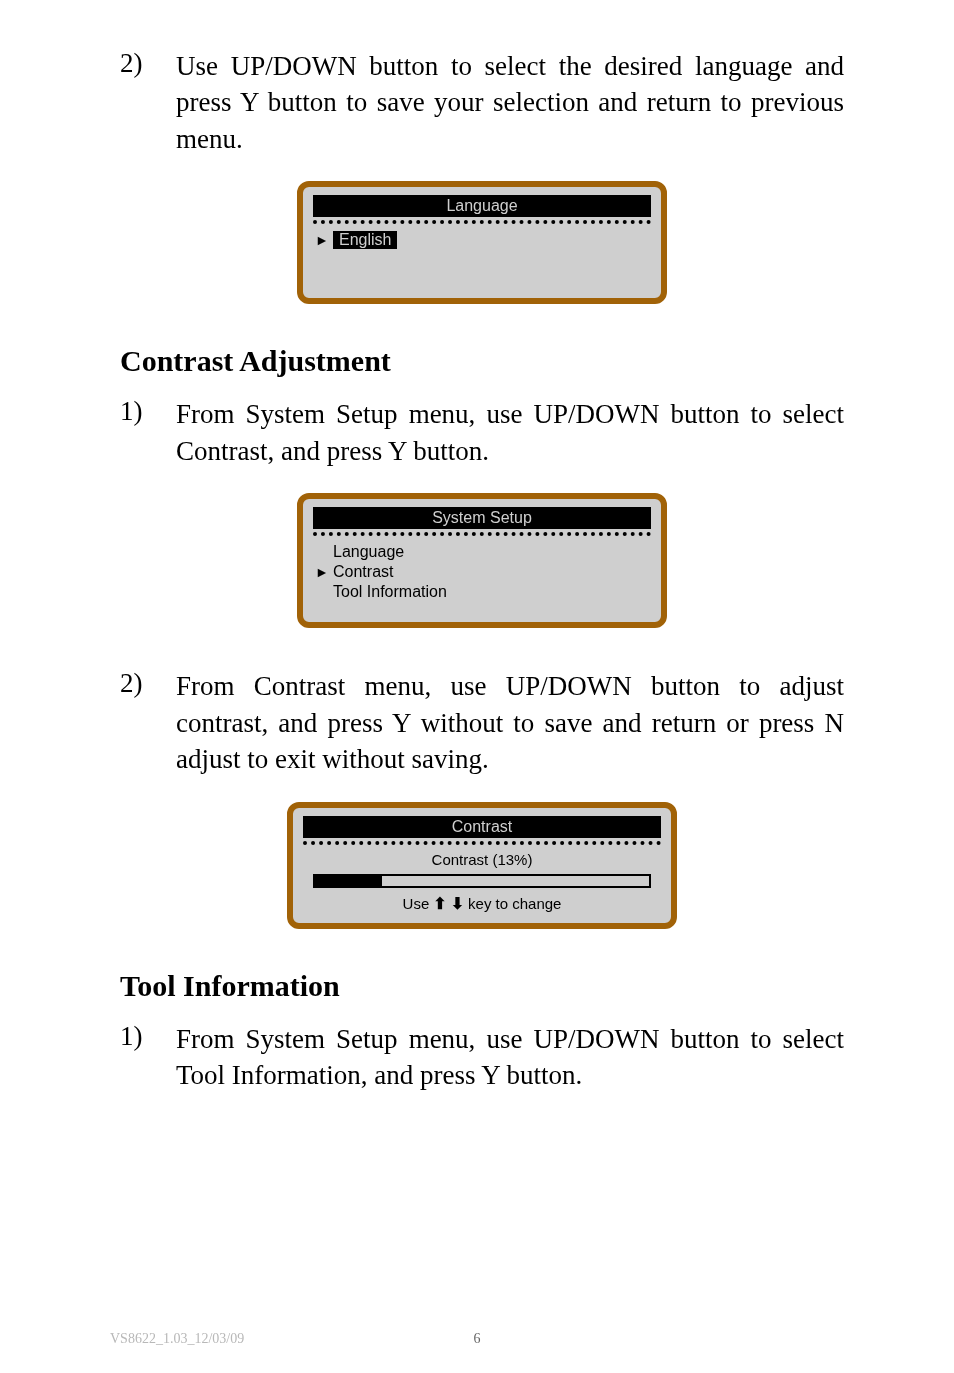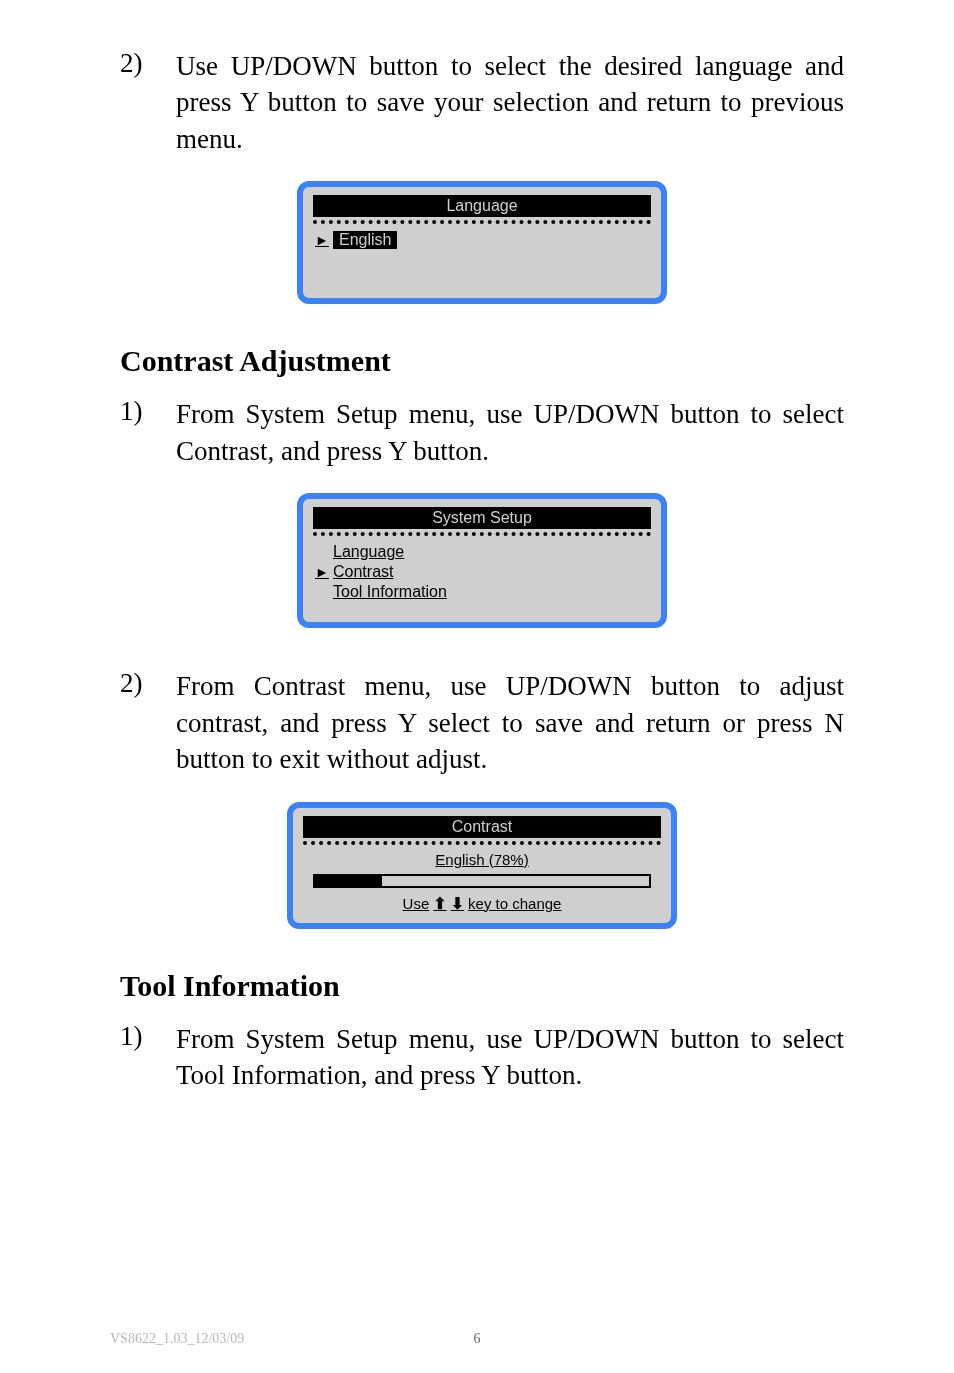--- a/index.html
+++ b/index.html
@@ -27,25 +27,24 @@
     text-align: justify;
   }
   .bold { font-weight: normal; }
   .screen-wrap {
     display: flex;
     justify-content: center;
     margin: 24px 0 40px 0;
   }
   .screen {
     width: 370px;
-    border: 6px solid #3b82f6;
+    border: 6px solid #a16207;
     border-radius: 12px;
     background: #cfcfcf;
     padding: 8px 10px 10px 10px;
-    text-decoration: underline;
   }
   .screen-title {
     background: #000;
     color: #cfcfcf;
     text-align: center;
     font-size: 16px;
     padding: 2px 0;
     font-family: Arial, sans-serif;
   }
   .screen-divider {
@@ -185,30 +184,30 @@
       <span class="arrow"></span>
       <span>Tool Information</span>
     </div>
     <div class="screen-spacer" style="height:10px"></div>
   </div>
 </div>
 
 <div class="list-item">
   <div class="list-num">2)</div>
   <div class="list-body">
-    <span>From </span><span class="bold">Contrast</span><span> menu, use </span><span class="bold">UP/DOWN</span><span> button to adjust contrast, and press </span><span class="bold">Y</span><span> select to save and return or press </span><span class="bold">N</span><span> button to exit without adjust.</span>
+    <span>From </span><span class="bold">Contrast</span><span> menu, use </span><span class="bold">UP/DOWN</span><span> button to adjust contrast, and press </span><span class="bold">Y</span><span> without to save and return or press </span><span class="bold">N</span><span> adjust to exit without saving.</span>
   </div>
 </div>
 
 <div class="screen-wrap">
   <div class="screen" style="width:390px">
     <div class="screen-title">Contrast</div>
     <div class="screen-divider-wide"></div>
     <div class="contrast-label">
-      <span>English (</span><span>78%</span><span>)</span>
+      <span>Contrast (</span><span>13%</span><span>)</span>
     </div>
     <div class="contrast-bar-wrap">
       <div class="contrast-bar">
         <div class="contrast-fill"></div>
       </div>
     </div>
     <div class="contrast-arrows">
       <span>Use </span>
       <span class="arr-icon">⬆</span>
       <span class="arr-icon">⬇</span>

